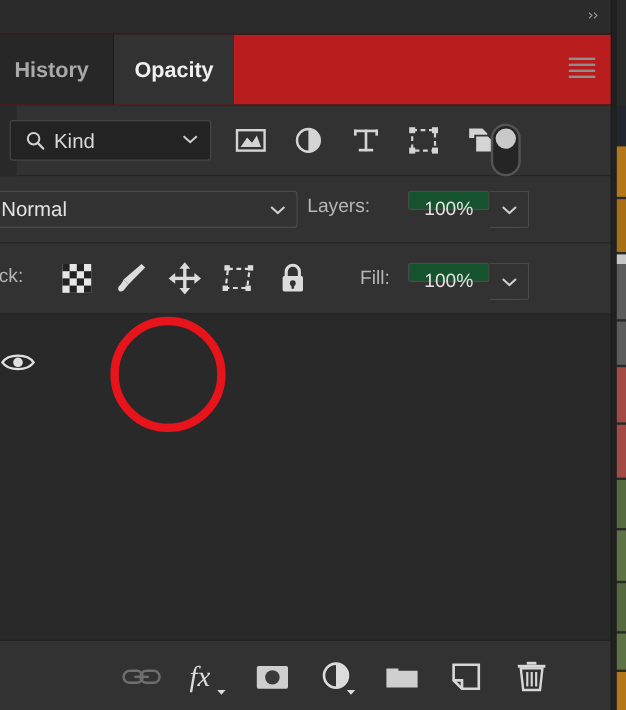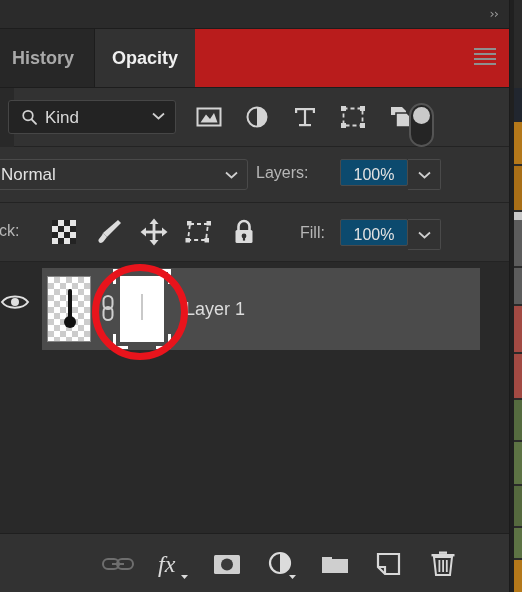--- a/index.html
+++ b/index.html
@@ -181,22 +181,22 @@
   }
   .blend-select .chev { position: absolute; right: 9px; top: 11px; }
   .opacity-label {
     position: absolute;
     left: 256px; top: 17px;
     font-size: 16px;
     color: #b6b6b6;
   }
   .num-field {
     position: absolute;
-    height: 27px;
-    background: #0c4a6e;
+    height: 16px;
+    background: #14532d;
     border: 1px solid #4a4a4a;
     border-radius: 2px;
     box-sizing: border-box;
     cursor: text;
   }
   .num-field .val {
     position: absolute;
     left: 0; right: 0; top: 4px;
     text-align: center;
     font-size: 16px;
@@ -553,47 +553,20 @@
 
   <div class="layer-list">
 
     <div class="eye-btn">
       <svg viewBox="0 0 30 24">
         <path d="M2 12 C7 4.5 23 4.5 28 12 C23 19.5 7 19.5 2 12 Z" fill="none" stroke="#e0e0e0" stroke-width="2"></path>
         <circle cx="15" cy="12" r="4" fill="#e0e0e0"></circle>
       </svg>
     </div>
 
-    <div class="layer-row">
-
-      <div class="layer-thumb">
-        <div class="thumb-art-stem"></div>
-        <div class="thumb-art-dot"></div>
-      </div>
-
-      <div class="link-icon-wrap">
-        <svg viewBox="0 0 16 28">
-          <rect x="3.5" y="2" width="9" height="13" rx="4.5" fill="none" stroke="#cfcfcf" stroke-width="2"></rect>
-          <rect x="3.5" y="13" width="9" height="13" rx="4.5" fill="none" stroke="#cfcfcf" stroke-width="2"></rect>
-        </svg>
-      </div>
-
-      <div class="mask-thumb">
-        <div class="mask-line"></div>
-      </div>
-
-      <div class="mask-sel">
-        <span class="tl"></span>
-          <span class="tr"></span>
-        <span class="bl"></span>
-          <span class="br"></span>
-      </div>
-
-      <div class="layer-name">Layer 1</div>
-    </div>
   </div>
 
   <div class="annot-circle"></div>
 
   <div class="bottom-bar">
 
     <div class="bicon" style="left:100px">
       <svg viewBox="0 0 36 36">
         <rect x="3" y="13" width="16" height="10" rx="5" fill="none" stroke="#6e6e6e" stroke-width="2"></rect>
         <rect x="17" y="13" width="16" height="10" rx="5" fill="none" stroke="#6e6e6e" stroke-width="2"></rect>

